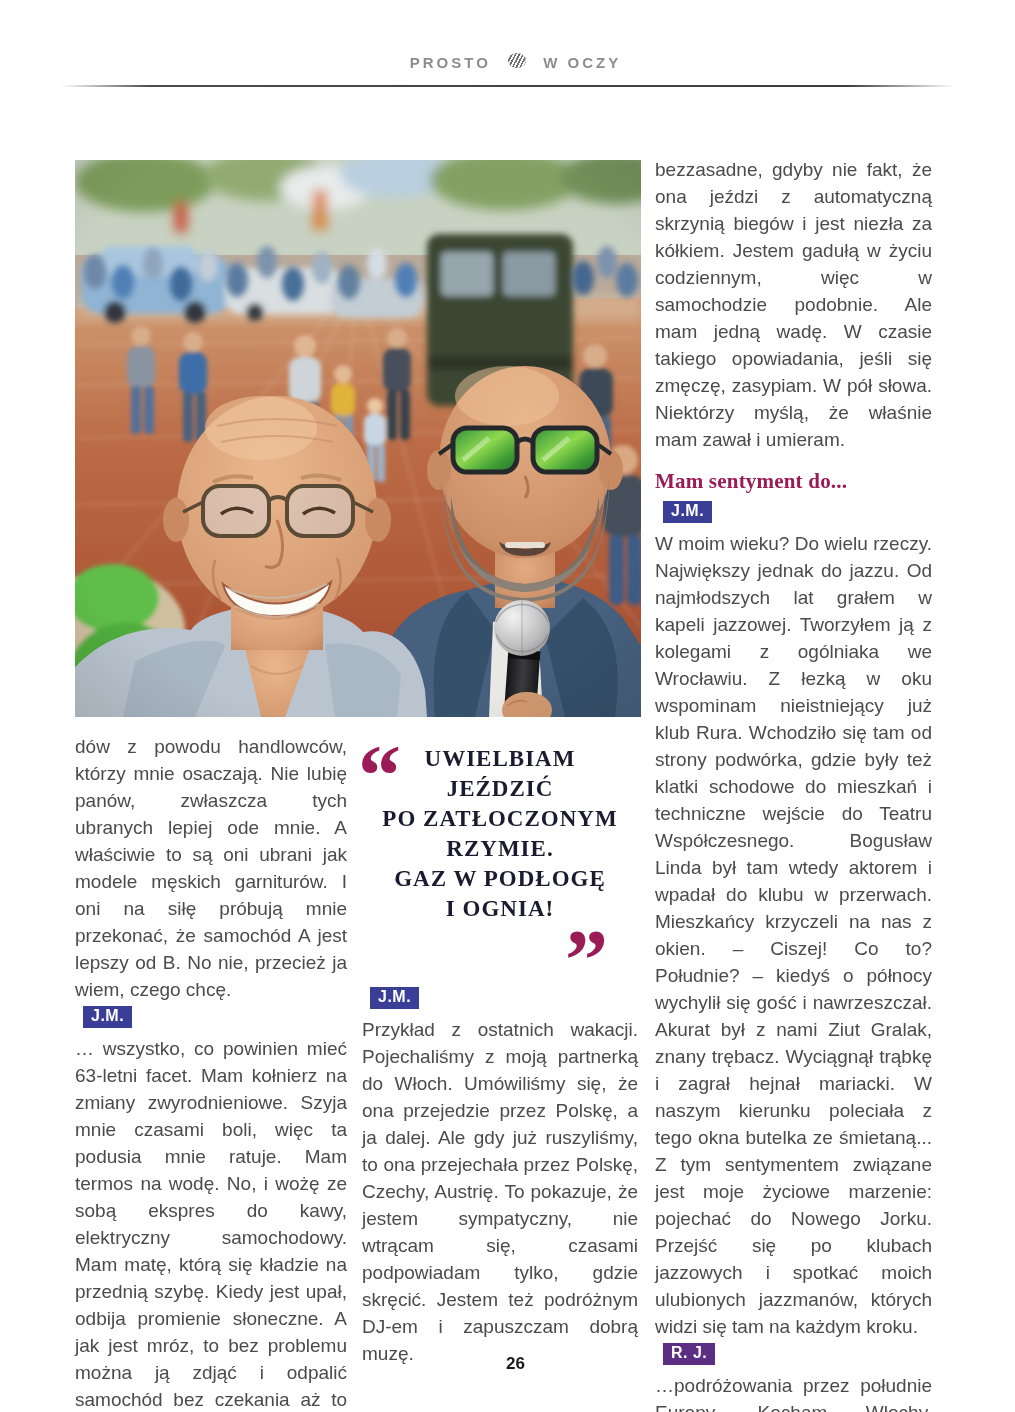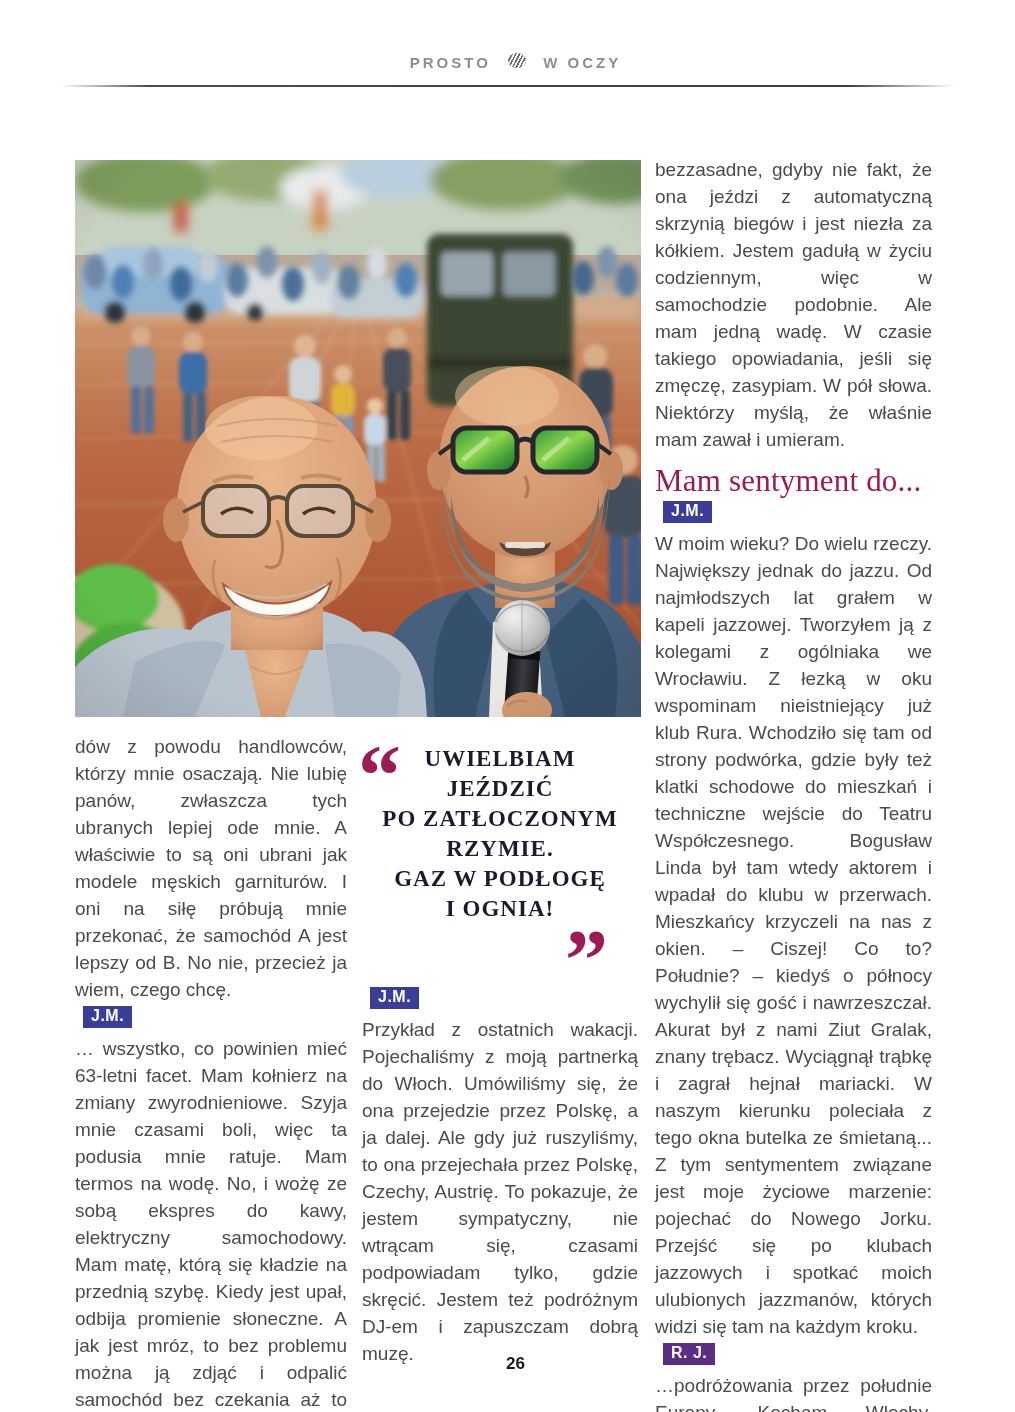--- a/index.html
+++ b/index.html
@@ -37,21 +37,21 @@
   .col-left  {top:733px; left:75px;  width:272px;}
   .col-mid   {top:722px; left:362px; width:276px;}
   .col-right {top:156px; left:655px; width:277px;}
   .body-p{
     margin:0; text-align:justify;
     font-size:19px; line-height:27px; color:#4b4b4b;
   }
   .sec-h{
     margin:14px 0 3px;
     font-family:"Liberation Serif", serif;
-    font-size:31px; line-height:28px; font-weight:normal;
+    font-size:21px; line-height:28px; font-weight:bold;
     color:var(--accent,#9b1b56); letter-spacing:.2px;
   }
   .badge{
     display:inline-block; margin:3px 8px 7px; padding:1px 8px 3px;
     font-size:16px; font-weight:bold; color:#ffffff; letter-spacing:.5px;
   }
   .badge-jm{background:var(--badge-jm,#3a3e97);}
   .badge-rj{background:var(--badge-rj,#5b2d83);}
   
   .quote{

